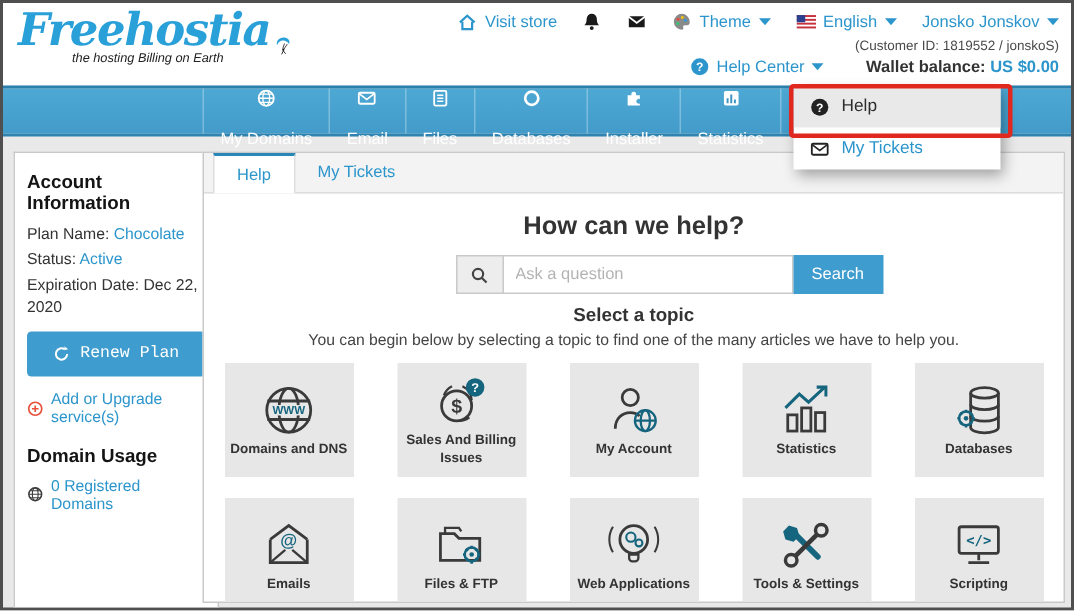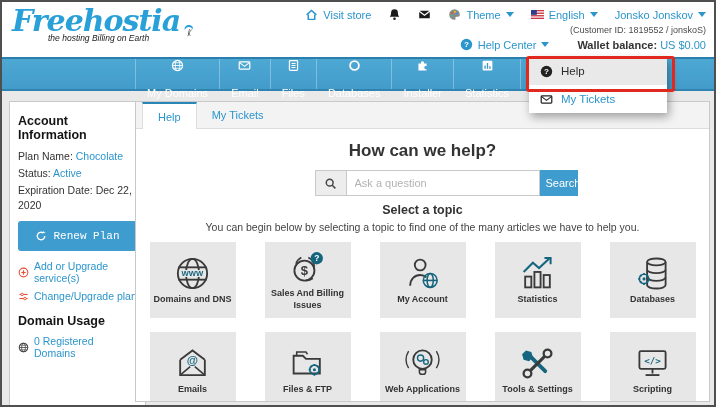--- a/index.html
+++ b/index.html
@@ -13,21 +13,21 @@
   .tagline{font-size:8.5px;font-style:italic;color:#222;margin:-4px 0 0 36px;}
   .parachute svg{width:22px;height:28px;display:block;margin:-2px 0 0 2px;}
   .header-right{position:absolute;top:4px;right:8px;display:flex;flex-direction:column;align-items:flex-end;}
   .hrow{display:flex;align-items:center;}
   .r1{gap:17px;height:17px;}
   .hlink{display:inline-flex;align-items:center;gap:5px;color:#2b95cc;font-size:11px;cursor:pointer;white-space:nowrap;}
   .r2{font-size:9px;color:#4a4a4a;margin:2px 0 3px;}
   .r3{gap:28px;}
   .wallet{font-size:11px;white-space:nowrap;}
   .wl{color:#333;font-weight:bold;}
-  .wa{color:#2b95cc;font-weight:normal;}
+  .wa{color:#2b95cc;font-weight:bold;}
   .ic{display:inline-flex;align-items:center;justify-content:center;}
   .ic svg{width:13px;height:13px;display:block;}
   .ic.dark{color:#1a1a1a;cursor:pointer;}
   .caret svg{width:8px;height:5px;}
 
   
   .nav{position:absolute;top:55px;left:0;right:0;height:30px;background:linear-gradient(#4ea8d4,#429bc9);border-top:2px solid #2b7fad;border-bottom:2px solid #2e83b0;display:flex;align-items:stretch;padding-left:133px;box-sizing:content-box;z-index:2;}
   .nav-item{display:flex;align-items:center;gap:15px;padding:0 11px;color:#fff;font-size:11px;border-left:1px solid rgba(255,255,255,.3);cursor:pointer;white-space:nowrap;flex-direction:column;}
   .nav-item:last-child{border-right:1px solid rgba(255,255,255,.3);}
   .nav-item .ic{color:#fff;}
@@ -54,21 +54,21 @@
   
   .main{position:absolute;left:133px;top:99px;width:575px;height:301px;background:#fff;border:1px solid #c9c9c9;box-sizing:border-box;z-index:3;overflow:hidden;}
   .tabs{height:26px;background:#f3f3f3;border-bottom:1px solid #ddd;display:flex;padding-left:6px;}
   .tab{padding:0 15px;display:flex;align-items:center;font-size:11px;color:#2b95cc;cursor:pointer;}
   .tab.active{background:#fff;border-top:2px solid #2b86b8;border-left:1px solid #ddd;border-right:1px solid #ddd;margin-bottom:-1px;box-sizing:border-box;}
   .heading{font-size:17px;font-weight:bold;color:#333;text-align:center;margin:12px 0 9px;}
   .searchbar{display:flex;justify-content:center;align-items:stretch;height:26px;padding-left:47px;}
   .ic-box{width:32px;background:#ededed;border:1px solid #c9c9c9;display:flex;align-items:center;justify-content:center;color:#444;box-sizing:border-box;}
   .searchbar input{width:193px;border:1px solid #c9c9c9;border-left:none;padding:0 8px;font-size:11px;font-family:inherit;color:#333;outline:none;box-sizing:border-box;}
   .searchbar input::placeholder{color:#b3b3b3;}
-  .search-btn{width:38px;background:#3f9cce;color:#fff;border:none;font-size:11px;font-family:inherit;cursor:pointer;}
+  .search-btn{width:60px;background:#3f9cce;color:#fff;border:none;font-size:11px;font-family:inherit;cursor:pointer;}
   .subheading{margin-top:7px;text-align:center;font-weight:bold;font-size:12.5px;color:#333;}
   .desc{text-align:center;font-size:10.5px;color:#444;margin:4px 0 9px;}
   .tiles{display:grid;grid-template-columns:repeat(5,86px);gap:14px 29px;justify-content:center;}
   .tile{height:76px;background:#e7e7e7;display:flex;flex-direction:column;align-items:center;justify-content:center;gap:2px;padding:3px;box-sizing:border-box;cursor:pointer;}
   .tile .ic svg{width:37px;height:37px;}
   .tile-label{font-size:9px;font-weight:bold;color:#333;text-align:center;line-height:1.25;}
 </style>
 </head>
 <body>
 
@@ -311,33 +311,20 @@
     <div>
         <div class="side-link">
           <span class="ic">
             <svg viewBox="0 0 16 16">
               <circle cx="8" cy="8" r="6.3" fill="none" stroke="currentColor" stroke-width="1.6"></circle>
               <line x1="8" y1="4.8" x2="8" y2="11.2" stroke="currentColor" stroke-width="1.6"></line>
               <line x1="4.8" y1="8" x2="11.2" y2="8" stroke="currentColor" stroke-width="1.6"></line>
             </svg>
           </span>
           <span>Add or Upgrade service(s)</span>
-        </div>
-        <div class="side-link">
-          <span class="ic">
-            <svg viewBox="0 0 16 16">
-              <g stroke="currentColor" stroke-width="1.6" fill="none">
-                <line x1="2" y1="5" x2="14" y2="5"></line>
-                <line x1="2" y1="11" x2="14" y2="11"></line>
-              </g>
-              <circle cx="6" cy="5" r="1.8" fill="#fff" stroke="currentColor" stroke-width="1.4"></circle>
-              <circle cx="10" cy="11" r="1.8" fill="#fff" stroke="currentColor" stroke-width="1.4"></circle>
-            </svg>
-          </span>
-          <span>Change/Upgrade plan</span>
         </div>
       </div>
     <div class="side-title" style="margin-top:12px;">Domain Usage</div>
     <div>
         <div class="usage-row">
           <span class="ic" style="color: rgb(61, 61, 61);">
             <svg viewBox="0 0 16 16">
               <g fill="none" stroke="currentColor">
                 <circle cx="8" cy="8" r="6.2" stroke-width="1.5"></circle>
                 <ellipse cx="8" cy="8" rx="2.8" ry="6.2" stroke-width="1.1"></ellipse>

